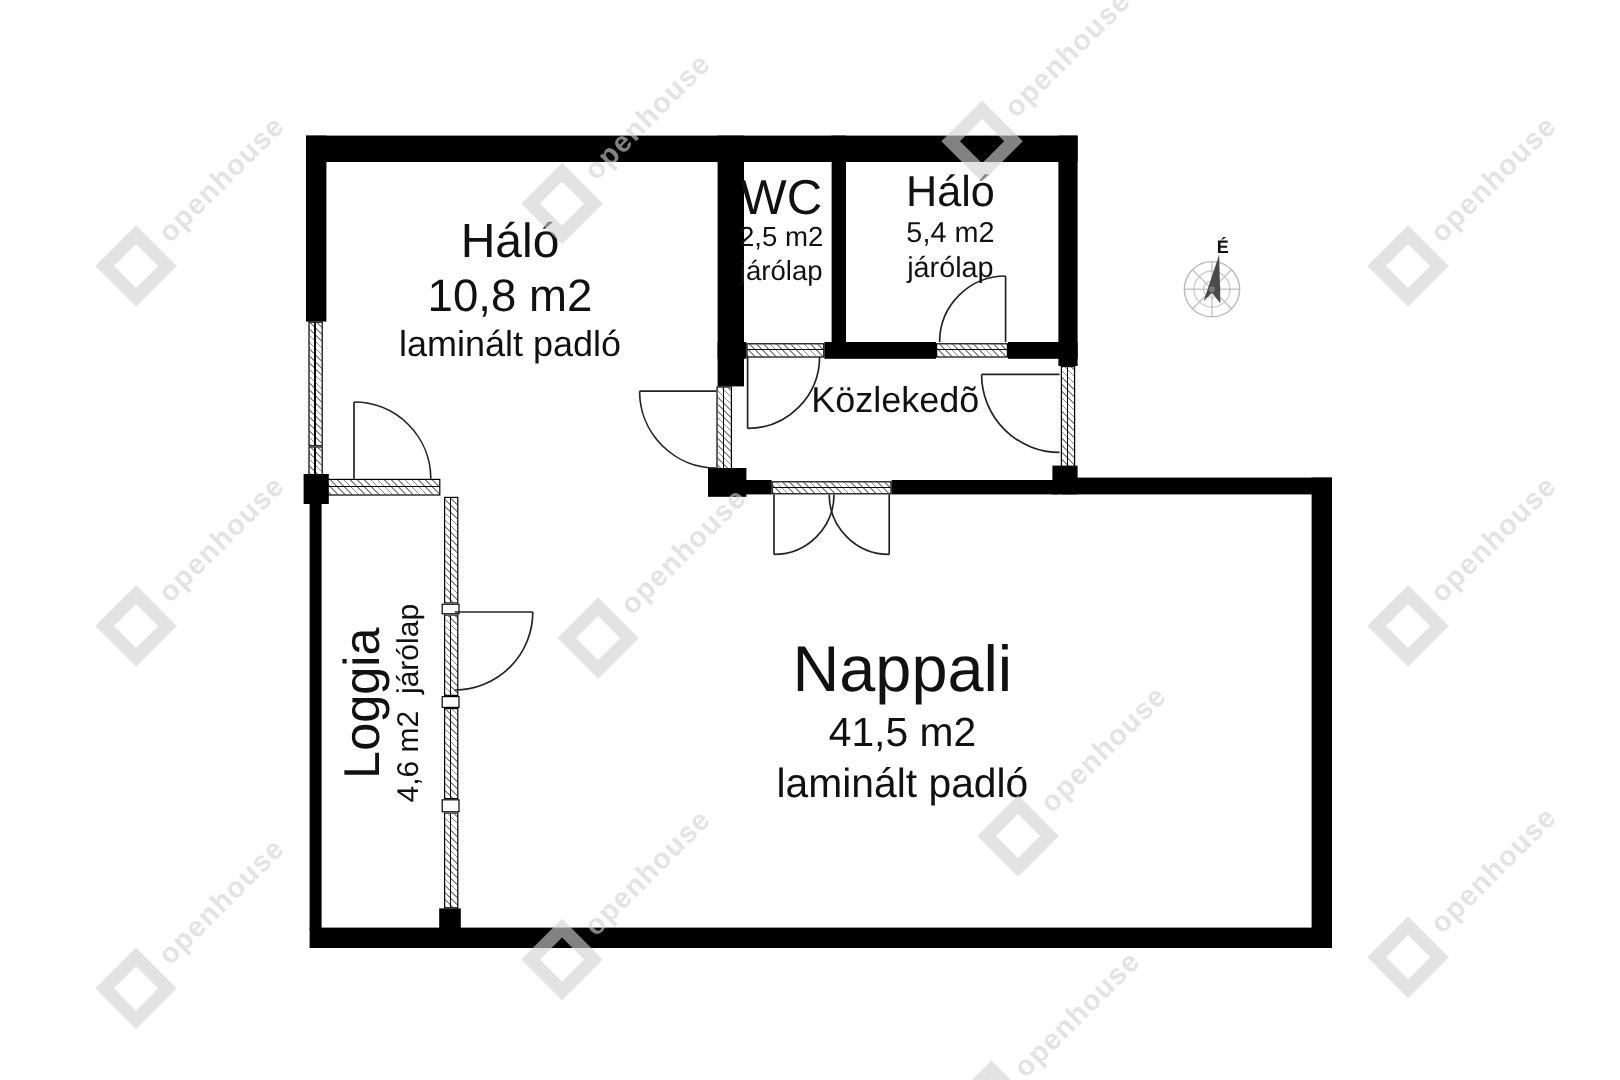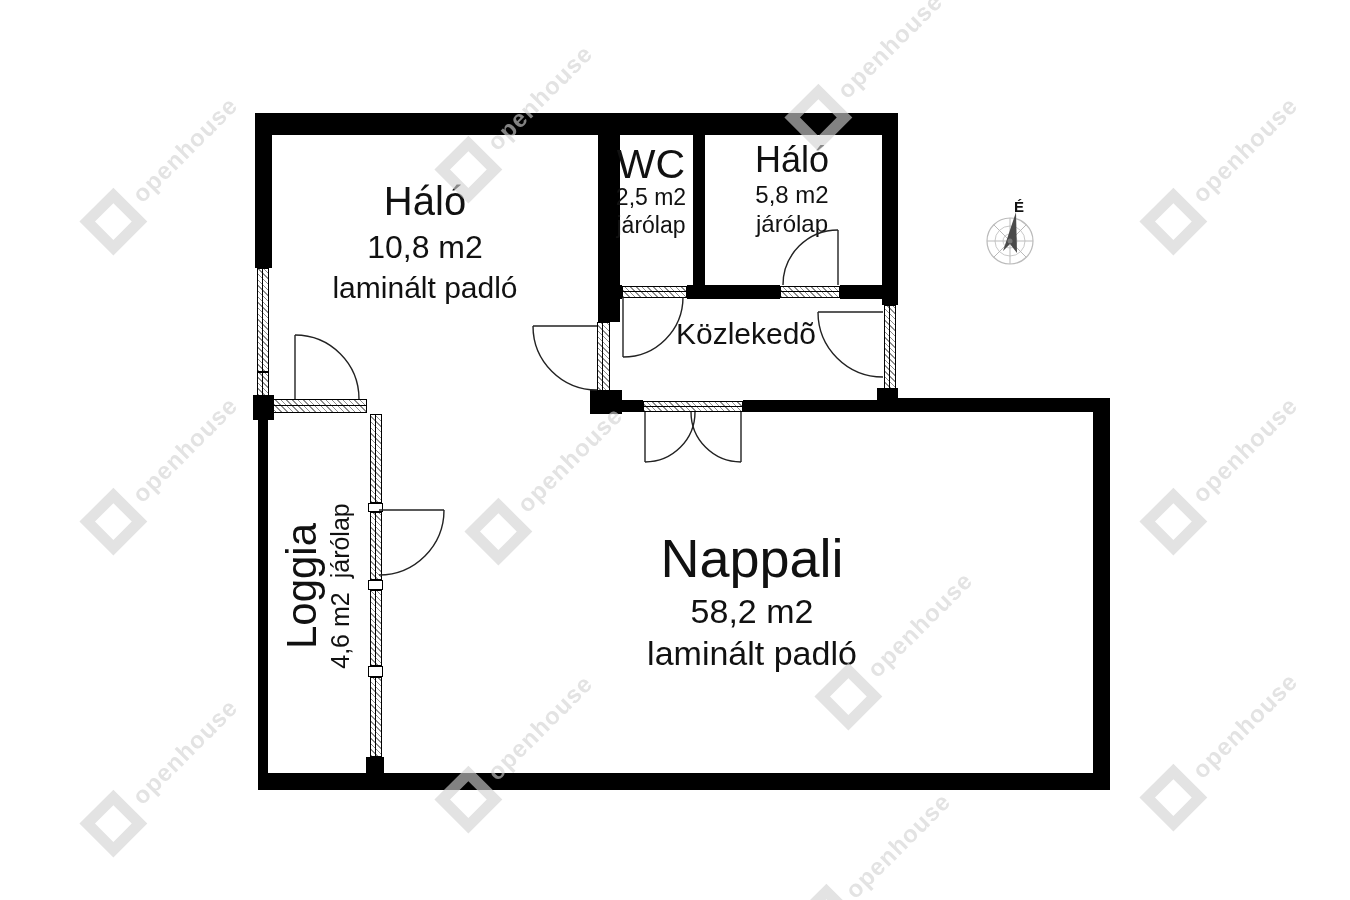--- a/index.html
+++ b/index.html
@@ -15,21 +15,21 @@
   .glz.v { background-image:
       linear-gradient(to right, transparent calc(50% - 1px), #000 calc(50% - 1px), #000 50%, transparent 50%),
       repeating-linear-gradient(45deg, rgba(0,0,0,.45) 0 1px, transparent 1px 4px); }
   .cap { position:absolute; box-sizing:border-box; border:1px solid #000; background:#fff; z-index:2; }
   svg.overlay { position:absolute; left:0; top:0; z-index:4; pointer-events:none; }
   .lbl { position:absolute; text-align:center; white-space:nowrap; z-index:3; transform:translateX(-50%); }
   .lbl .nm { display:block; }
   .lbl .sub { display:block; }
   .lbl-halo   { left:425px; top:176px; }
   .lbl-halo .nm  { font-size:40px; line-height:50px; }
-  .lbl-halo .ar  { font-size:32px; line-height:42px; }
+  .lbl-halo .ar  { font-size:38px; line-height:42px; }
   .lbl-halo .fl  { font-size:30px; line-height:40px; }
   .lbl-wc     { left:651px; top:146px; }
   .lbl-wc .nm    { font-size:41px; line-height:36px; }
   .lbl-wc .ar    { font-size:23px; line-height:30px; }
   .lbl-wc .fl    { font-size:23px; line-height:26px; }
   .lbl-furdo  { left:792px; top:140px; }
   .lbl-furdo .nm { font-size:36px; line-height:40px; }
   .lbl-furdo .ar { font-size:24px; line-height:30px; }
   .lbl-furdo .fl { font-size:24px; line-height:28px; }
   .lbl-kozl   { left:746px; top:318px; font-size:30px; line-height:32px; }
@@ -145,29 +145,29 @@
     <span class="sub ar">10,8 m2</span>
     <span class="sub fl">laminált padló</span>
   </div>
   <div class="lbl lbl-wc">
     <span class="nm">WC</span>
     <span class="sub ar">2,5 m2</span>
     <span class="sub fl">járólap</span>
   </div>
   <div class="lbl lbl-furdo">
     <span class="nm">Háló</span>
-    <span class="sub ar">5,8 m2</span>
+    <span class="sub ar">5,4 m2</span>
     <span class="sub fl">járólap</span>
   </div>
   <div class="lbl lbl-kozl">
     <span class="nm">Közlekedõ</span>
   </div>
   <div class="lbl lbl-napp">
     <span class="nm">Nappali</span>
-    <span class="sub ar">58,2 m2</span>
+    <span class="sub ar">41,5 m2</span>
     <span class="sub fl">laminált padló</span>
   </div>
   <div class="lbl lbl-loggia">
     <span class="nm">Loggia</span>
     <span class="sub">
       <span>4,6 m2</span><span class="sp"></span><span>járólap</span>
     </span>
   </div>
 
   <div class="lbl-north">É</div>

